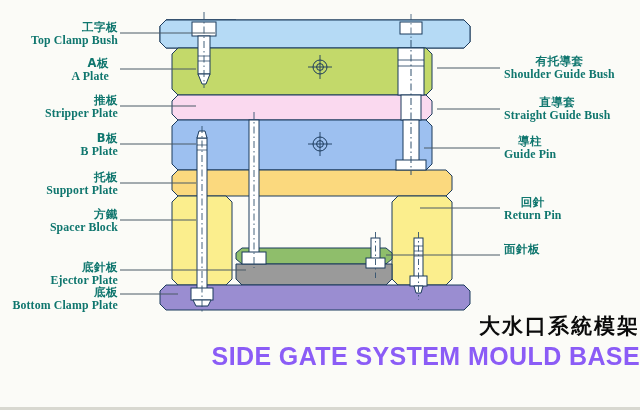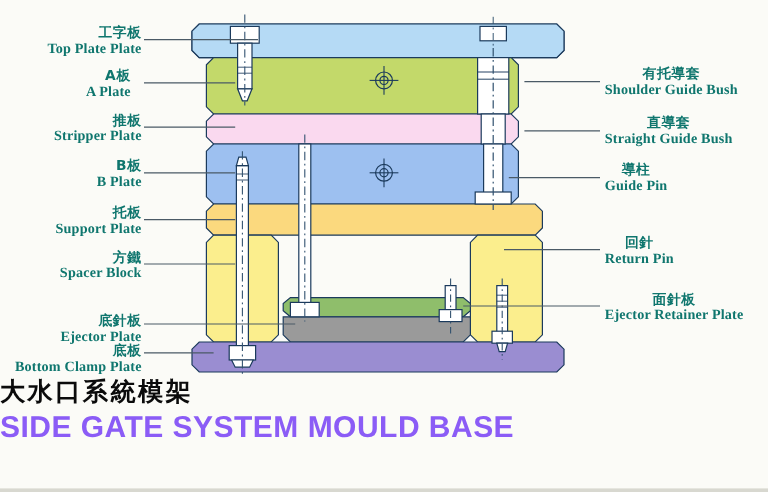--- a/index.html
+++ b/index.html
@@ -16,21 +16,21 @@
   .lbl{position:absolute;color:#0f766e;line-height:1.04;}
   .lbl .cn{font-family:"DejaVu Sans", sans-serif;font-weight:700;font-size:11.5px;letter-spacing:.5px;display:block;}
   .lbl .en{font-family:"Liberation Serif", serif;font-weight:700;font-size:11.8px;letter-spacing:.15px;display:block;}
   .lbl.left{text-align:right;}
   .lbl.right{text-align:center;}
 
   
   #mould{position:absolute;left:0;top:0;width:640px;height:330px;}
 
   
-  #title{position:absolute;left:0;top:312px;width:640px;text-align:left;}
+  #title{position:absolute;left:0;top:312px;width:640px;text-align:right;}
   #title .t-cn{font-family:"DejaVu Sans", sans-serif;font-weight:700;font-size:21px;letter-spacing:2px;color:#0b0b0b;display:block;}
   #title .t-en{font-family:"Liberation Sans", sans-serif;font-weight:700;font-size:25px;letter-spacing:.4px;color:#8b5cf6;display:block;margin-top:2px;}
   .border-b{position:absolute;left:0;bottom:0;width:640px;height:3px;background:#d8d8d0;}
 </style>
 </head>
 <body>
 
 <div id="stage">
 
   <svg id="mould" viewBox="0 0 640 330">
@@ -148,21 +148,21 @@
       <line x1="437" y1="68" x2="500" y2="68"></line>
       <line x1="437" y1="109" x2="500" y2="109"></line>
       <line x1="424" y1="148" x2="500" y2="148"></line>
       <line x1="420" y1="208" x2="500" y2="208"></line>
       <line x1="386" y1="255" x2="500" y2="255"></line>
     </g>
   </svg>
 
   <div class="lbl left" style="right:522px;top:22px;">
     <span class="cn">工字板</span>
-    <span class="en">Top Plate Plate</span>
+    <span class="en">Top Clamp Bush</span>
   </div>
   <div class="lbl left" style="right:531px;top:58px;">
     <span class="cn">A板</span>
     <span class="en">A Plate</span>
   </div>
   <div class="lbl left" style="right:522px;top:95px;">
     <span class="cn">推板</span>
     <span class="en">Stripper Plate</span>
   </div>
   <div class="lbl left" style="right:522px;top:133px;">
@@ -197,21 +197,20 @@
   <div class="lbl right" style="left:504px;top:136px;">
     <span class="cn">導柱</span>
     <span class="en">Guide Pin</span>
   </div>
   <div class="lbl right" style="left:504px;top:197px;">
     <span class="cn">回針</span>
     <span class="en">Return Pin</span>
   </div>
   <div class="lbl right" style="left:504px;top:244px;">
     <span class="cn">面針板</span>
-    <span class="en">Ejector Retainer Plate</span>
   </div>
 
   <div id="title">
     <span class="t-cn">大水口系統模架</span>
     <span class="t-en">SIDE GATE SYSTEM MOULD BASE</span>
   </div>
 
   <div class="border-b"></div>
 </div>
 

